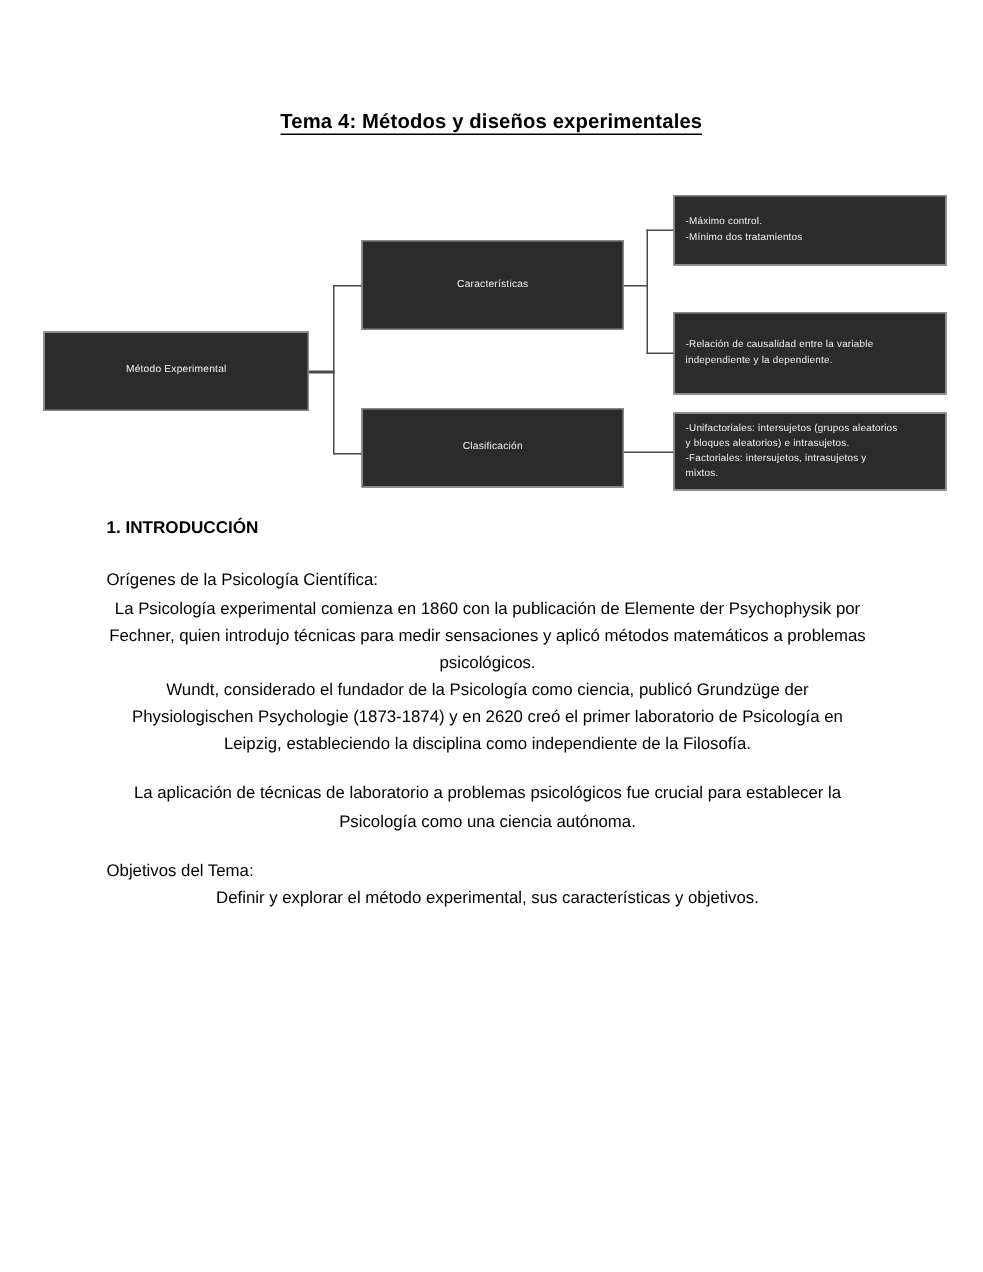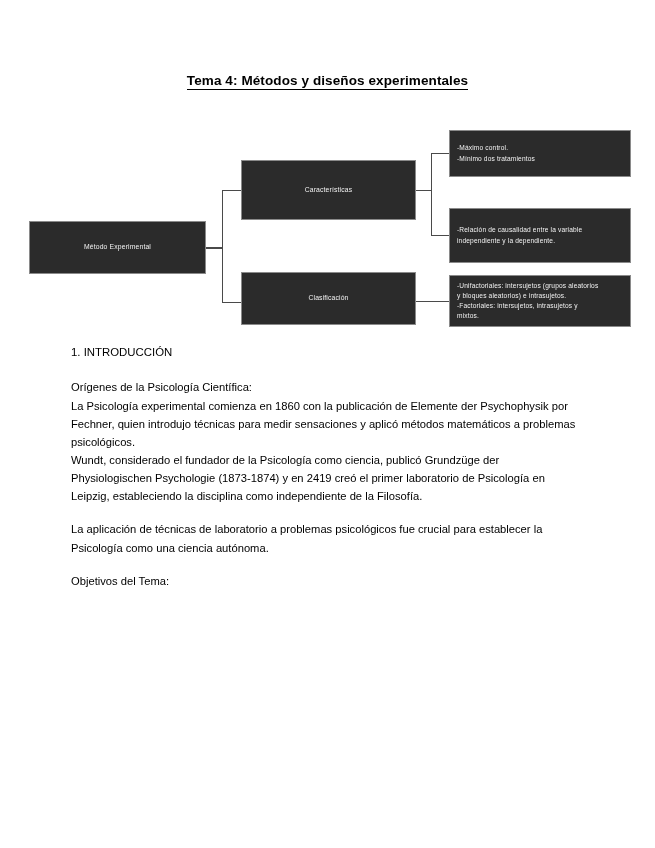--- a/index.html
+++ b/index.html
@@ -98,30 +98,31 @@
   
   .body-text {
     position: absolute;
     left: 71px;
     top: 343px;
     width: 508px;
     font-size: 11.2px;
     line-height: 1.62;
   }
   .h-section {
-    font-weight: normal;
+    font-weight: bold;
     font-size: 11.4px;
     margin: 0 0 17px 0;
   }
   .h-sub {
     font-weight: normal;
     margin: 0;
   }
   .para {
     margin: 0;
+    text-align: center;
   }
   .gap { height: 15px; }
 </style>
 </head>
 <body>
 
 <div class="page">
 
   <div class="doc-title">
     <span>Tema 4: Métodos y diseños experimentales</span>
@@ -170,30 +171,31 @@
 
   </div>
 
   <div class="body-text">
 
     <div class="h-section">1. INTRODUCCIÓN</div>
 
     <div>
       <div class="h-sub">Orígenes de la Psicología Científica:</div>
       <div class="para">La Psicología experimental comienza en 1860 con la publicación de Elemente der Psychophysik por Fechner, quien introdujo técnicas para medir sensaciones y aplicó métodos matemáticos a problemas psicológicos.</div>
-      <div class="para">Wundt, considerado el fundador de la Psicología como ciencia, publicó Grundzüge der Physiologischen Psychologie (1873-1874) y en 2419 creó el primer laboratorio de Psicología en Leipzig, estableciendo la disciplina como independiente de la Filosofía.</div>
+      <div class="para">Wundt, considerado el fundador de la Psicología como ciencia, publicó Grundzüge der Physiologischen Psychologie (1873-1874) y en 2620 creó el primer laboratorio de Psicología en Leipzig, estableciendo la disciplina como independiente de la Filosofía.</div>
     </div>
 
     <div class="gap"></div>
 
     <div>
       <div class="para">La aplicación de técnicas de laboratorio a problemas psicológicos fue crucial para establecer la Psicología como una ciencia autónoma.</div>
     </div>
 
     <div class="gap"></div>
 
     <div>
       <div class="h-sub">Objetivos del Tema:</div>
+      <div class="para">Definir y explorar el método experimental, sus características y objetivos.</div>
     </div>
 
   </div>
 
 </div>
 
 </body></html>

